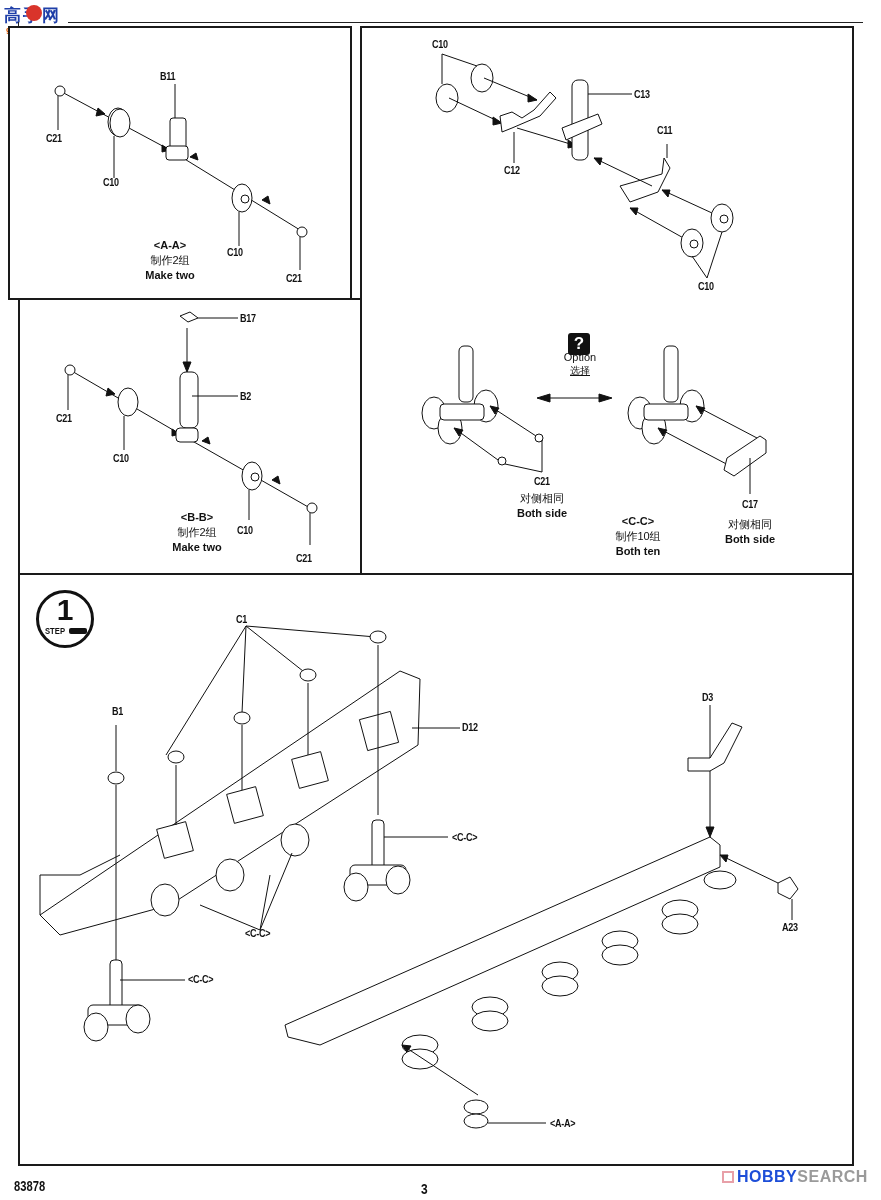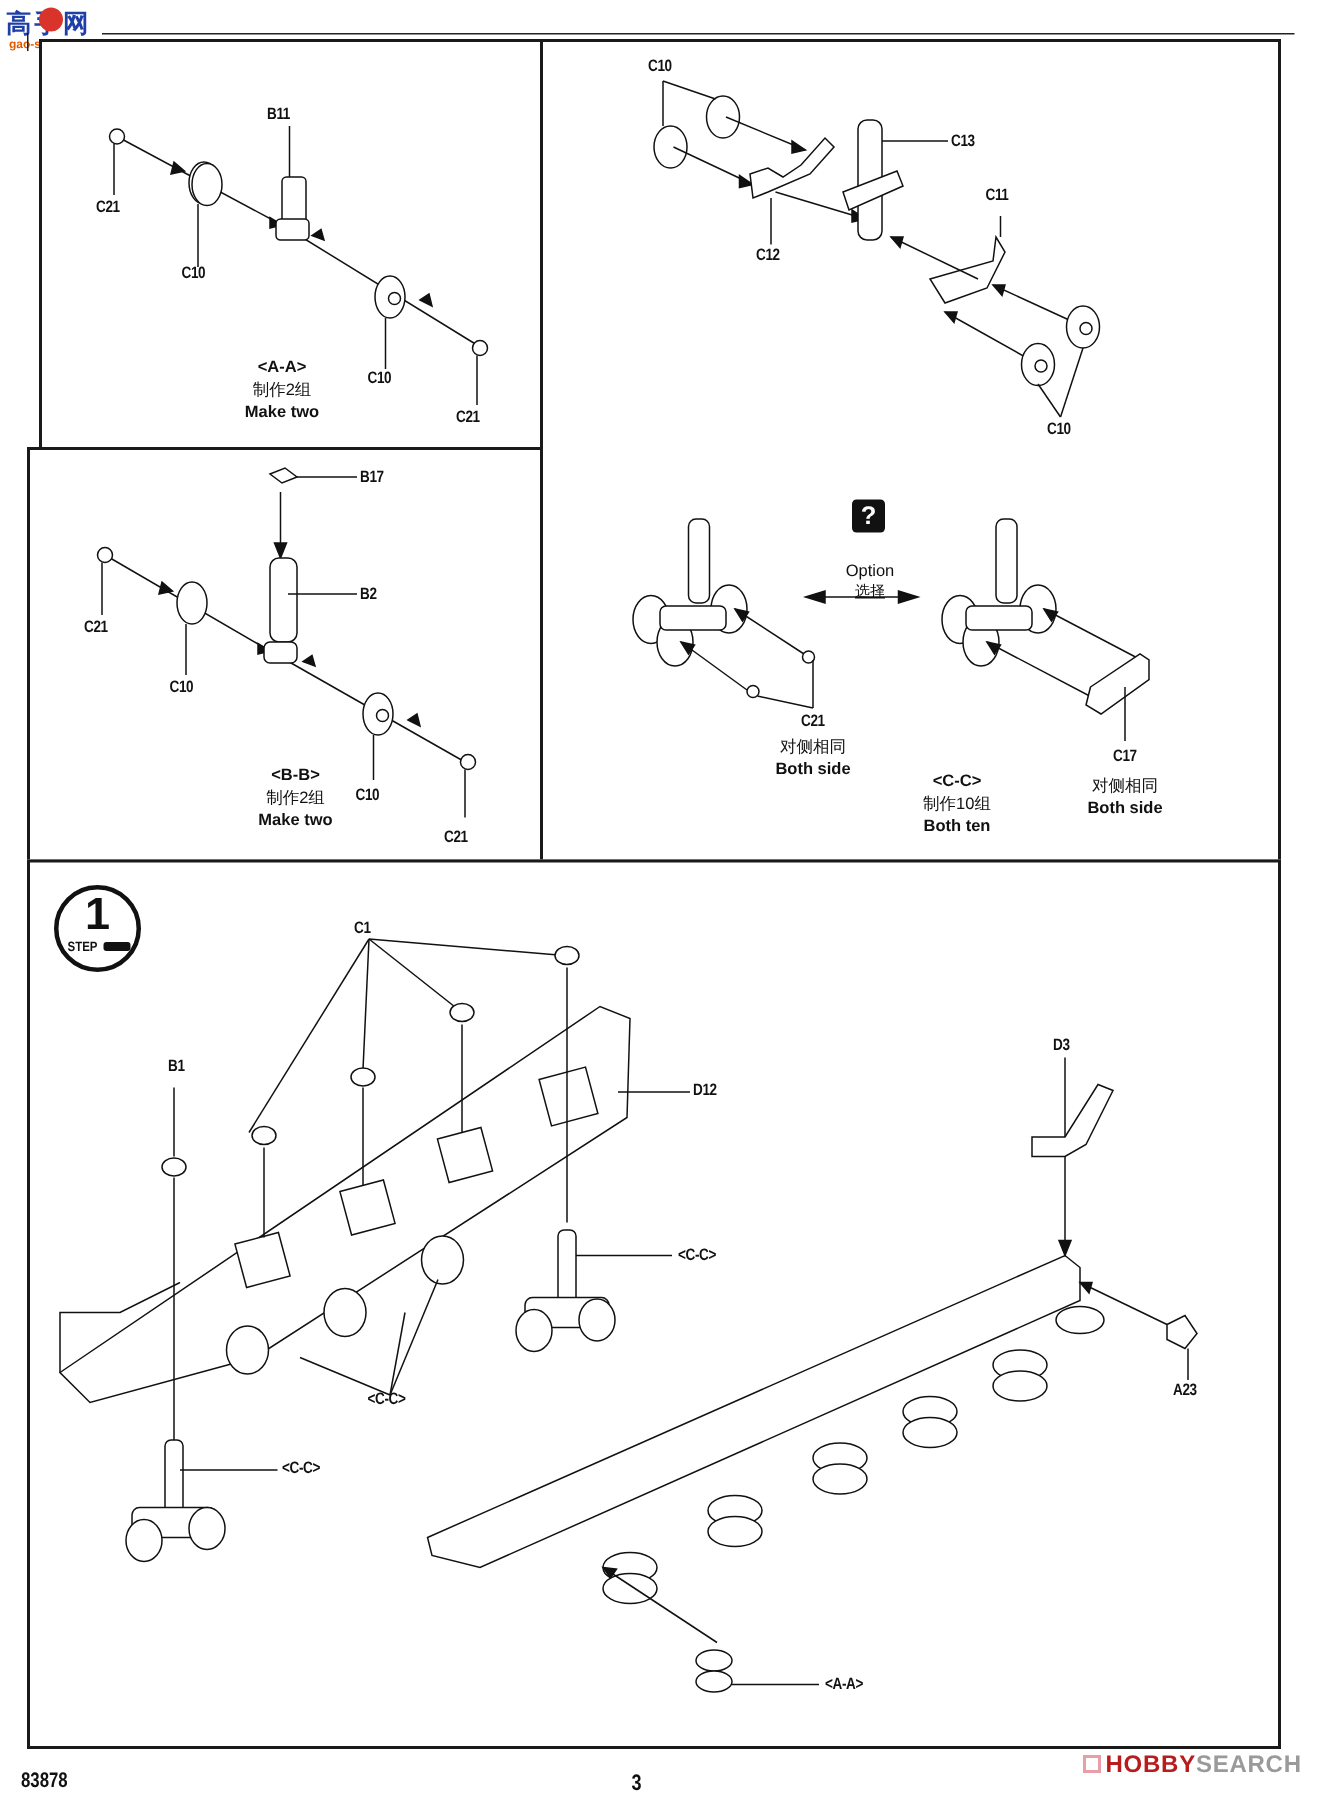--- a/index.html
+++ b/index.html
@@ -13,40 +13,40 @@
   .cap .b { font-weight:bold; }
   svg.art { position:absolute; left:0; top:0; overflow:visible; }
   svg.art * { vector-effect:non-scaling-stroke; }
   .logo { position:absolute; left:4px; top:4px; width:66px; height:34px; }
   .logo-cn { position:absolute; left:0; top:0; font-size:17px; font-weight:bold; color:#1f3fa8; letter-spacing:2px; }
   .logo-url { position:absolute; left:2px; top:21px; font-size:8px; font-weight:bold; color:#e05a00; }
   .logo-icon { position:absolute; left:22px; top:1px; width:16px; height:16px; border-radius:50%; background:#d9342b; }
   .footer-code { position:absolute; left:14px; top:1178px; font-weight:bold; font-size:14px; transform:scaleX(0.8); transform-origin:left top; }
   .footer-page { position:absolute; left:421px; top:1180px; font-weight:bold; font-size:15px; transform:scaleX(0.8); transform-origin:left top; }
   .watermark { position:absolute; left:722px; top:1168px; font-size:16px; letter-spacing:0.5px; color:#9a9a9a; font-weight:bold; }
-  .watermark .hb { color:#b91c1c; }
+  .watermark .hb { color:#1d4ed8; }
   .wm-icon { display:inline-block; width:12px; height:12px; border:2px solid #e8a0a8; box-sizing:border-box; margin-right:3px; vertical-align:-1px; }
   .step-badge { position:absolute; left:34px; top:588px; width:58px; height:58px; border:3px solid #111; border-radius:50%; box-sizing:border-box; background:#fff; }
   .step-num { position:absolute; left:0; right:0; top:0; text-align:center; font-size:30px; font-weight:bold; line-height:34px; }
   .step-text { position:absolute; left:6px; top:33px; font-size:9px; font-weight:bold; transform:scaleX(0.85); transform-origin:left top; }
   .tank-icon { position:absolute; left:30px; top:35px; width:18px; height:6px; background:#111; border-radius:2px; }
   .option-box { position:absolute; left:568px; top:332px; width:22px; height:22px; background:#111; border-radius:3px; color:#fff; font-weight:bold; font-size:17px; text-align:center; line-height:22px; }
 </style>
 </head>
 <body>
 
 <div class="logo">
   <span class="logo-cn">高手网</span>
   <span class="logo-icon"></span>
   <span class="logo-url">gao-shou.com</span>
 </div>
 <div style="position:absolute;left:68px;top:22px;width:795px;height:1px;background:#222;"></div>
 <div style="position:absolute;left:18px;top:22px;width:1px;height:12px;background:#222;"></div>
 
-<div class="panel" style="left:26px;top:26px;width:344px;height:274px;">
+<div class="panel" style="left:8px;top:26px;width:344px;height:274px;">
   <svg class="art" width="344" height="274">
     <g stroke="#111" fill="#fff" stroke-width="1">
       <line x1="50" y1="63" x2="160" y2="122"></line>
       <line x1="160" y1="122" x2="290" y2="202"></line>
       <polygon points="95,86 88,80 86,88" fill="#111"></polygon>
       <polygon points="160,122 152,117 152,124" fill="#111"></polygon>
       <polygon points="180,129 188,132 186,125" fill="#111"></polygon>
       <polygon points="252,172 260,176 258,168" fill="#111"></polygon>
       <circle cx="50" cy="63" r="5"></circle>
       <ellipse cx="108" cy="94" rx="10" ry="14"></ellipse>
@@ -182,21 +182,21 @@
   </svg>
   <span class="lbl" style="left:70px;top:10px;">C10</span>
   <span class="lbl" style="left:272px;top:60px;">C13</span>
   <span class="lbl" style="left:295px;top:96px;">C11</span>
   <span class="lbl" style="left:142px;top:136px;">C12</span>
   <span class="lbl" style="left:336px;top:252px;">C10</span>
   <span class="lbl" style="left:172px;top:447px;">C21</span>
   <span class="lbl" style="left:380px;top:470px;">C17</span>
 
   <div class="option-box" style="left:206px;top:305px;">?</div>
-  <div class="cap" style="left:190px;top:346px;width:56px;">
+  <div class="cap" style="left:190px;top:322px;width:56px;">
     <div>Option</div>
     <div style="font-size:10px;line-height:11px;text-decoration:underline;">选择</div>
   </div>
   <div class="cap" style="left:145px;top:463px;width:70px;">
     <div>对侧相同</div>
     <div class="b">Both side</div>
   </div>
   <div class="cap" style="left:353px;top:489px;width:70px;">
     <div>对侧相同</div>
     <div class="b">Both side</div>

